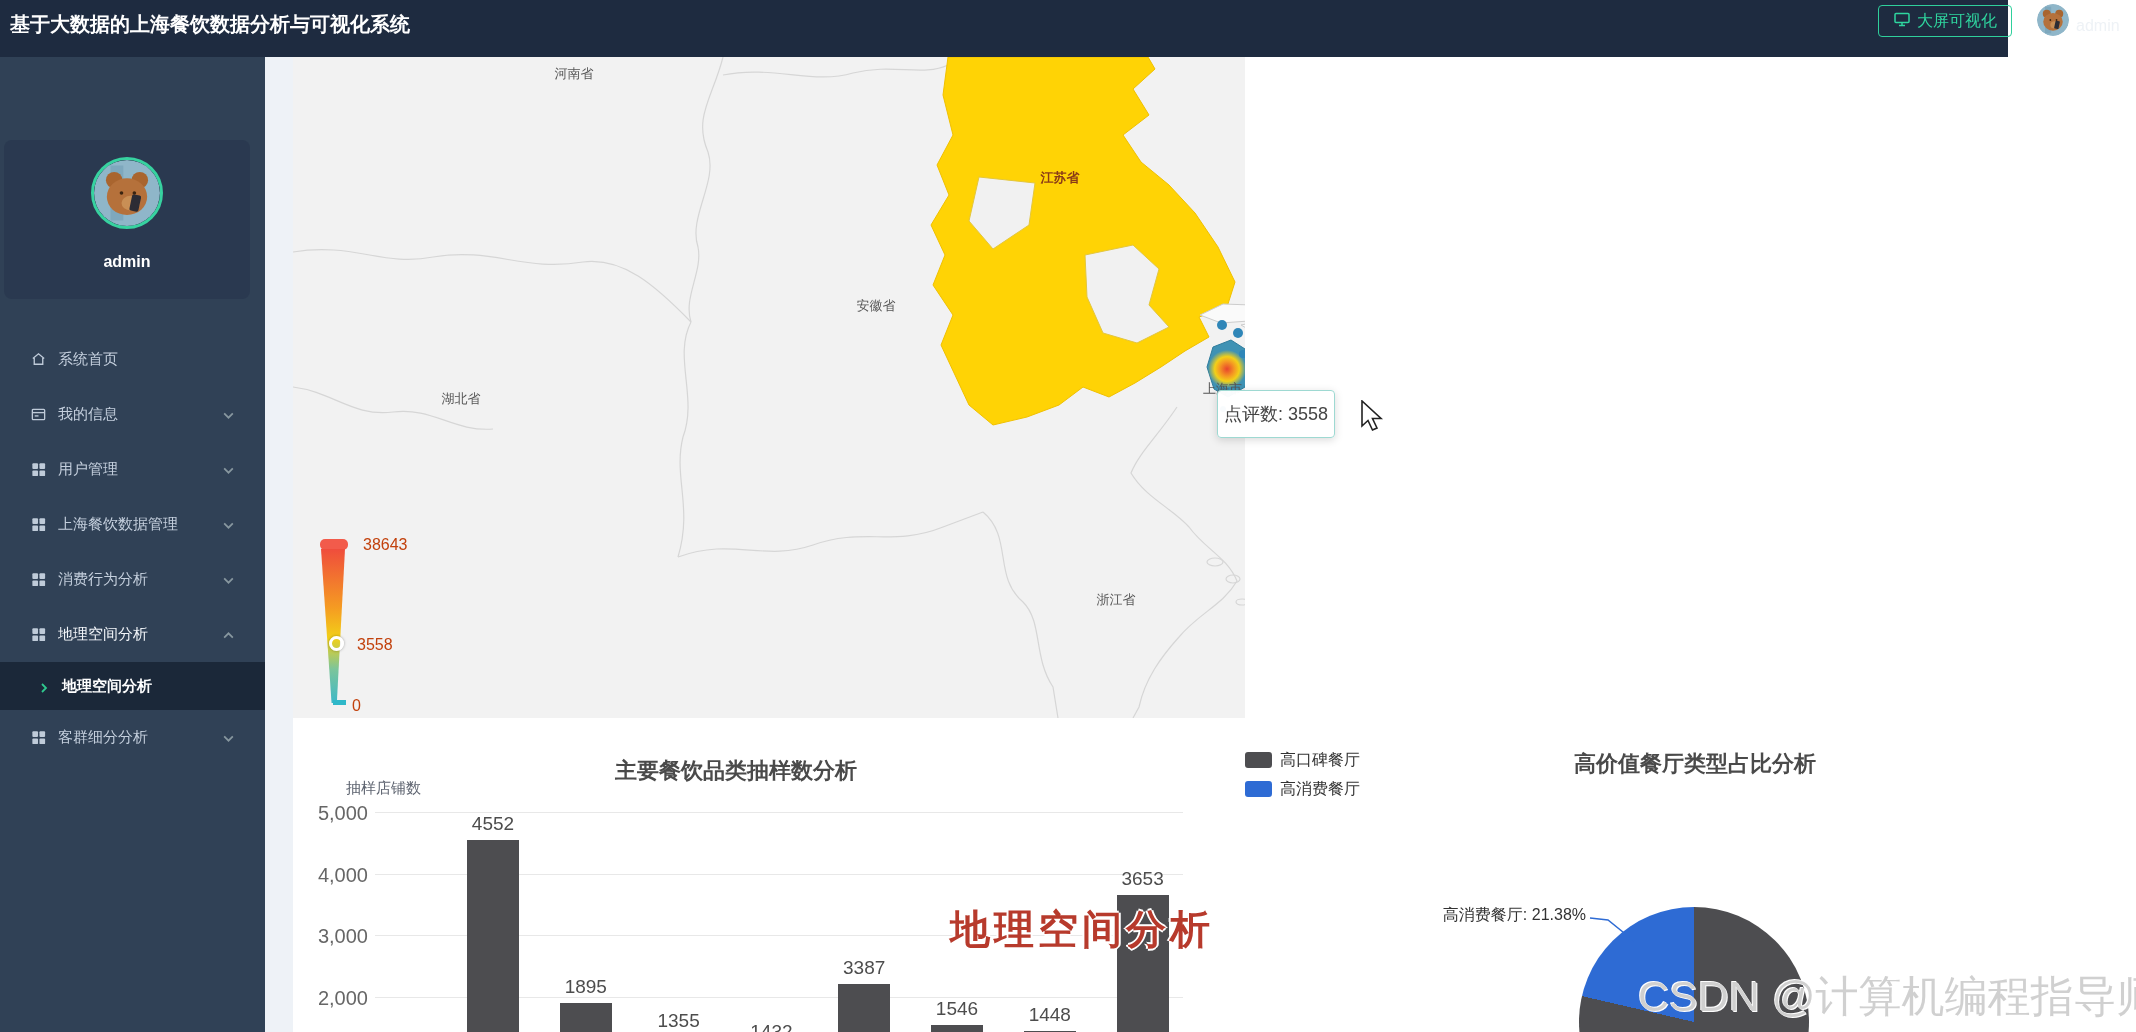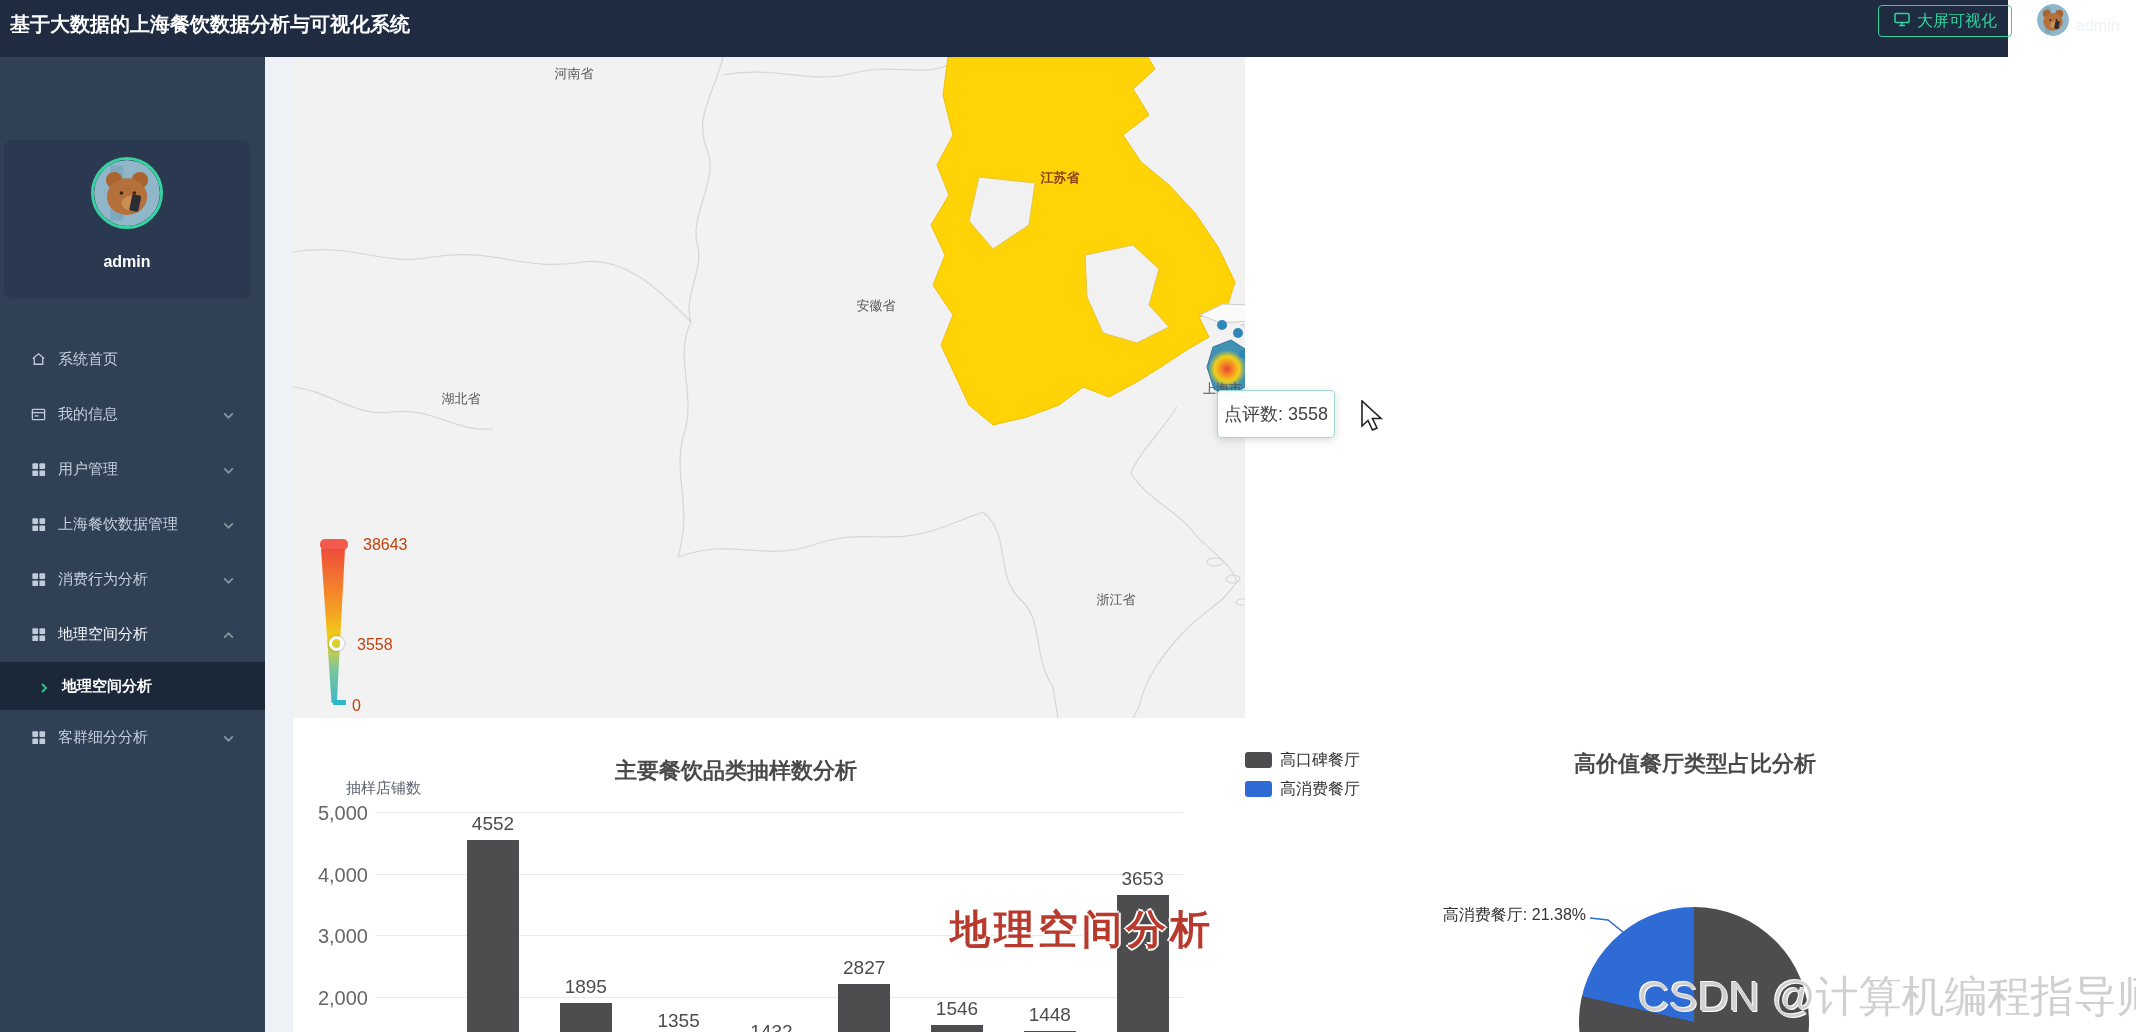--- a/index.html
+++ b/index.html
@@ -291,21 +291,21 @@
       <div class="abs gridline" style="top: 996.8px;"></div>
       <div class="abs tick-label" style="top: 986.8px;">2,000</div>
       <div class="abs bar" style="left: 467px; top: 839.597px; height: 200.403px; background: rgb(77, 77, 80);"></div>
       <div class="abs bar-label" style="left: 453px; top: 812.597px;">4552</div>
       <div class="abs bar" style="left: 559.8px; top: 1003.27px; height: 36.732px; background: rgb(77, 77, 80);"></div>
       <div class="abs bar-label" style="left: 545.8px; top: 976.268px;">1895</div>
       <div class="abs bar-label" style="left: 638.6px; top: 1009.53px;">1355</div>
       <div class="abs bar" style="left: 745.4px; top: 1031.79px; height: 8.2112px; background: rgb(77, 77, 80);"></div>
       <div class="abs bar-label" style="left: 731.4px; top: 1021px;">1432</div>
       <div class="abs bar" style="left: 838.2px; top: 983.926px; height: 56.0744px; background: rgb(77, 77, 80);"></div>
-      <div class="abs bar-label" style="left: 824.2px; top: 956.926px;">2827</div>
+      <div class="abs bar-label" style="left: 824.2px; top: 956.926px;">3387</div>
       <div class="abs bar" style="left: 931px; top: 1024.77px; height: 15.2336px; background: rgb(77, 77, 80);"></div>
       <div class="abs bar-label" style="left: 917px; top: 997.766px;">1546</div>
       <div class="abs bar" style="left: 1023.8px; top: 1030.8px; height: 9.1968px; background: rgb(77, 77, 80);"></div>
       <div class="abs bar-label" style="left: 1009.8px; top: 1003.8px;">1448</div>
       <div class="abs bar" style="left: 1116.6px; top: 894.975px; height: 145.025px; background: rgb(77, 77, 80);"></div>
       <div class="abs bar-label" style="left: 1102.6px; top: 867.975px;">3653</div>
     </div>
   <div class="abs" style="left:1245px;top:749px;display:flex;flex-direction:column;gap:7px;" id="legend">
       <div class="legend-row">
         <span class="legend-swatch" style="background:#4d4d50"></span>

